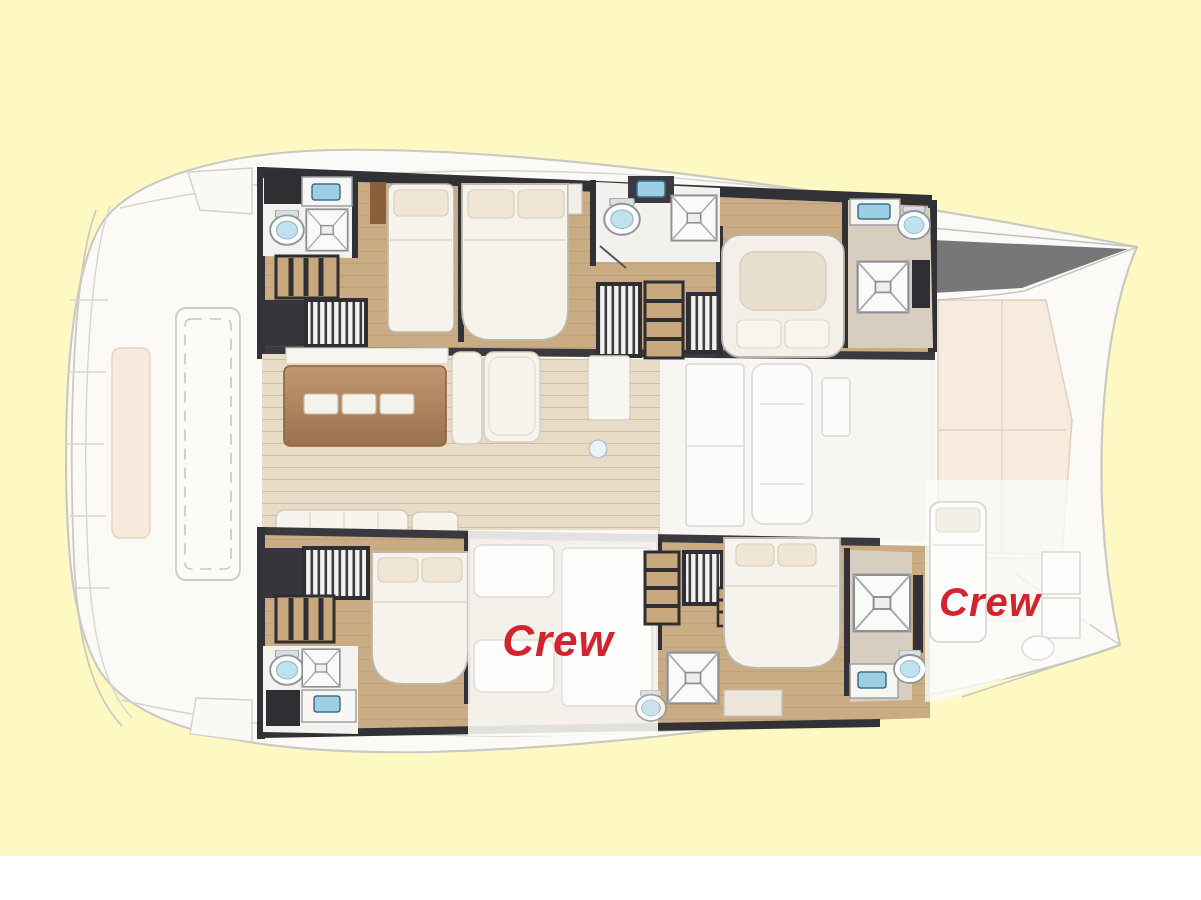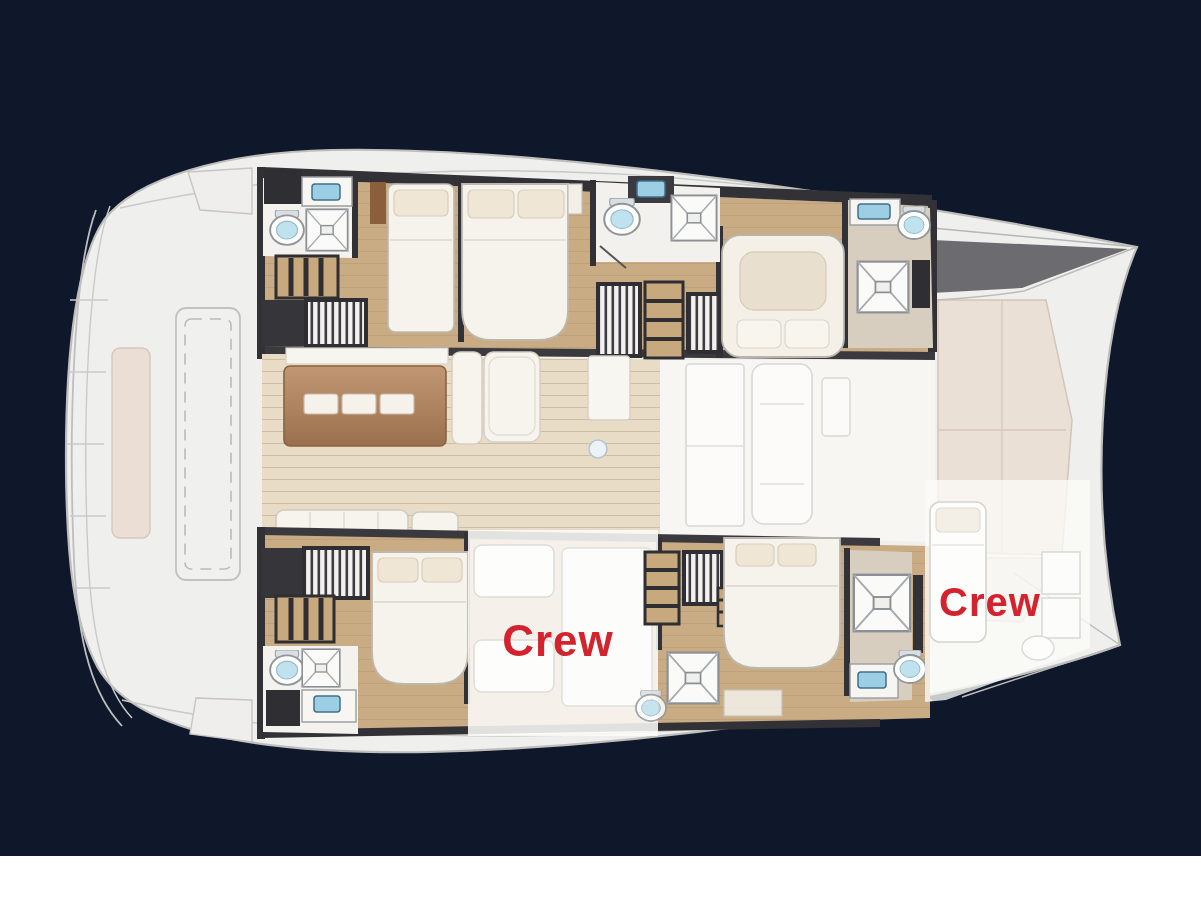--- a/index.html
+++ b/index.html
@@ -1,17 +1,17 @@
 <!DOCTYPE html>
 <html><head>
 <meta charset="utf-8">
 <style>
   html,body{margin:0;padding:0;background:#ffffff;}
-  .canvas{position:relative;width:1201px;height:856px;background:#0f172a;overflow:hidden;
-          font-family:"Liberation Sans", sans-serif;}
+  .canvas{position:relative;width:1201px;height:856px;background:#fef9c3;overflow:hidden;
+          font-family:"Liberation Sans", sans-serif;font-style:italic;}
   .plan-svg{position:absolute;left:0;top:0;}
   .crew-label{position:absolute;transform:translate(-50%,-50%);color:#D2232E;
               font-weight:700;letter-spacing:1px;line-height:1;}
   .crew-label.mid{left:558px;top:641px;font-size:44px;}
   .crew-label.bow{left:990px;top:602px;font-size:40px;}
 </style>
 </head>
 <body>
 
 <div class="canvas">

